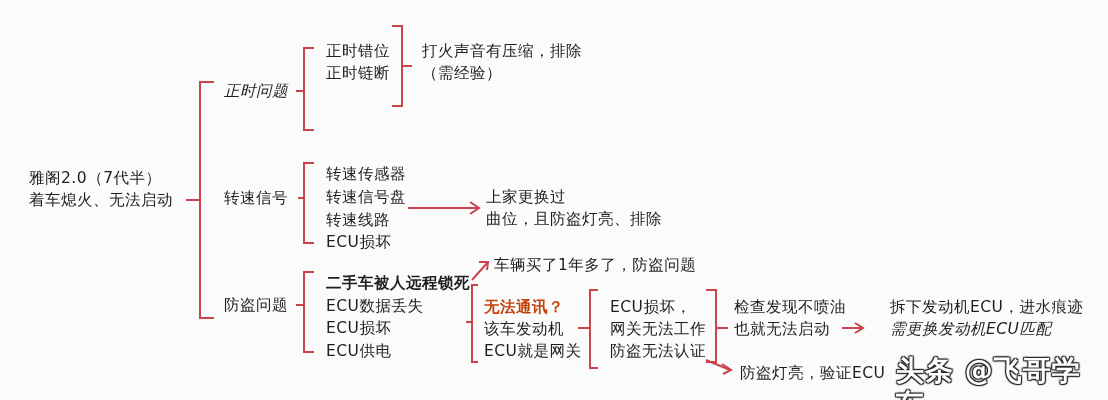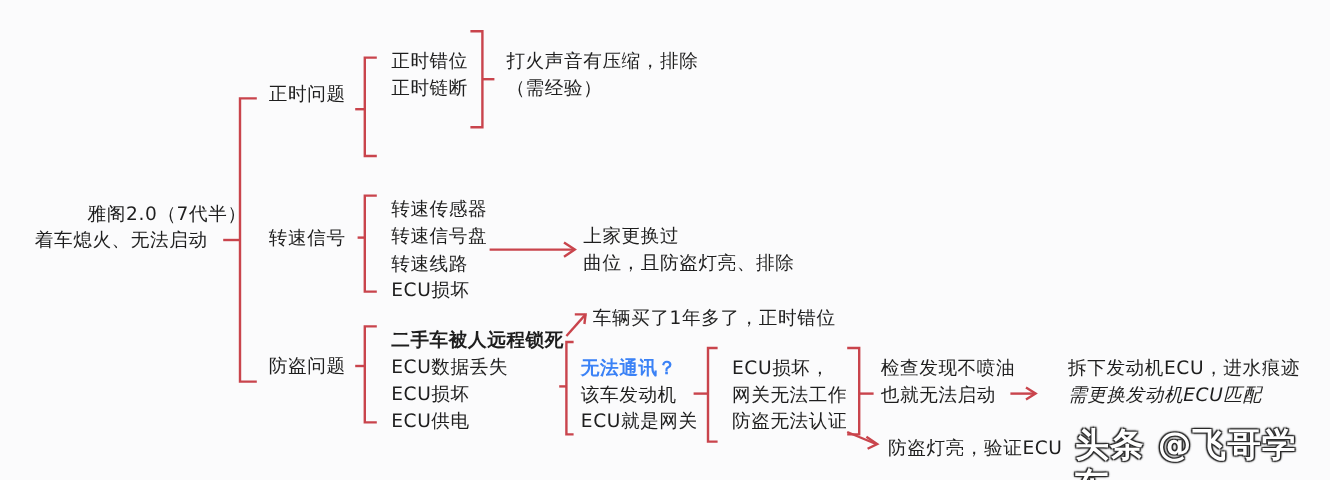--- a/index.html
+++ b/index.html
@@ -3,21 +3,21 @@
 <meta charset="utf-8">
 <style>
   html, body { margin: 0; padding: 0; }
   body {
     width: 1108px; height: 400px; position: relative; overflow: hidden;
     background: #fbfbfc;
     font-family: "DejaVu Sans", sans-serif;
     color: #1e1e1e;
   }
   .t { position: absolute; font-size: 15.5px; line-height: 22px; white-space: nowrap; letter-spacing: 0.5px; }
-  .t.red { color: #3b82f6; font-weight: bold; }
+  .t.red { color: #c2410c; font-weight: bold; }
   svg.lines { position: absolute; left: 0; top: 0; }
   svg.lines path, svg.lines line, svg.lines polyline { stroke: #c9444c; stroke-width: 2; fill: none; }
   .wm {
     position: absolute; left: 896px; top: 354px; font-size: 28px; line-height: 34px;
     color: #ffffff; font-weight: bold; letter-spacing: 1px;
     text-shadow: 0 0 2px #333, 1px 1px 1px #222, -1px -1px 1px #222, 1px -1px 1px #222, -1px 1px 1px #222;
   }
 </style>
 </head>
 <body>
@@ -55,44 +55,44 @@
   <path d="M706 290 L716 290 L716 362 L706 362"></path>
   <line x1="716" y1="328" x2="728" y2="328"></line>
 
   <line x1="842" y1="328" x2="862" y2="328"></line>
   <polyline points="855,323 863,328 855,333"></polyline>
 
   <path d="M706 360 L730 370"></path>
   <polyline points="722,364 731,370 723,374"></polyline>
 </svg>
 
-<div class="t" style="left:29px; top:167px;margin-left:44px;">雅阁2.0（7代半）</div>
+<div class="t" style="left:29px; top:167px;">雅阁2.0（7代半）</div>
 <div class="t" style="left:29px; top:189px;">着车熄火、无法启动</div>
 
-<div class="t" style="left:224px; top:67px;">正时问题</div>
+<div class="t" style="left:224px; top:80px;font-style:italic;">正时问题</div>
 <div class="t" style="left:326px; top:40px;">正时错位</div>
 <div class="t" style="left:326px; top:62px;text-align:right;">正时链断</div>
 <div class="t" style="left:422px; top:40px;">打火声音有压缩，排除</div>
 <div class="t" style="left:422px; top:62px;">（需经验）</div>
 
 <div class="t" style="left:224px; top:187px;text-align:right;">转速信号</div>
 <div class="t" style="left:326px; top:163px;">转速传感器</div>
 <div class="t" style="left:326px; top:186px;text-align:right;">转速信号盘</div>
 <div class="t" style="left:326px; top:209px;">转速线路</div>
 <div class="t" style="left:326px; top:231px;">ECU损坏</div>
 <div class="t" style="left:486px; top:186px;">上家更换过</div>
 <div class="t" style="left:486px; top:208px;">曲位，且防盗灯亮、排除</div>
 
 <div class="t" style="left:224px; top:294px;">防盗问题</div>
 <div class="t" style="left:326px; top:272px;font-weight:bold;">二手车被人远程锁死</div>
 <div class="t" style="left:326px; top:295px;">ECU数据丢失</div>
 <div class="t" style="left:326px; top:317px;">ECU损坏</div>
 <div class="t" style="left:326px; top:340px;">ECU供电</div>
 
-<div class="t" style="left:494px; top:254px;">车辆买了1年多了，正时错位</div>
+<div class="t" style="left:494px; top:254px;">车辆买了1年多了，防盗问题</div>
 
 <div class="t red" style="left:484px; top:296px;">无法通讯？</div>
 <div class="t" style="left:484px; top:318px;">该车发动机</div>
 <div class="t" style="left:484px; top:340px;">ECU就是网关</div>
 
 <div class="t" style="left:610px; top:296px;">ECU损坏，</div>
 <div class="t" style="left:610px; top:318px;">网关无法工作</div>
 <div class="t" style="left:610px; top:340px;">防盗无法认证</div>
 
 <div class="t" style="left:734px; top:296px;">检查发现不喷油</div>

